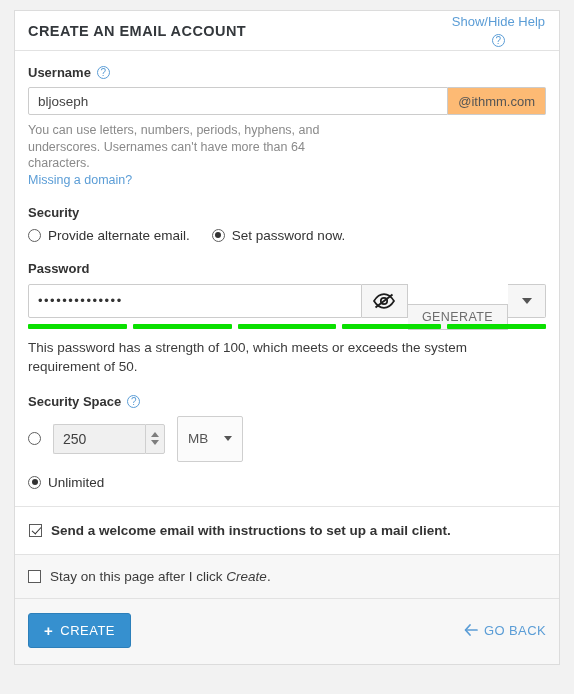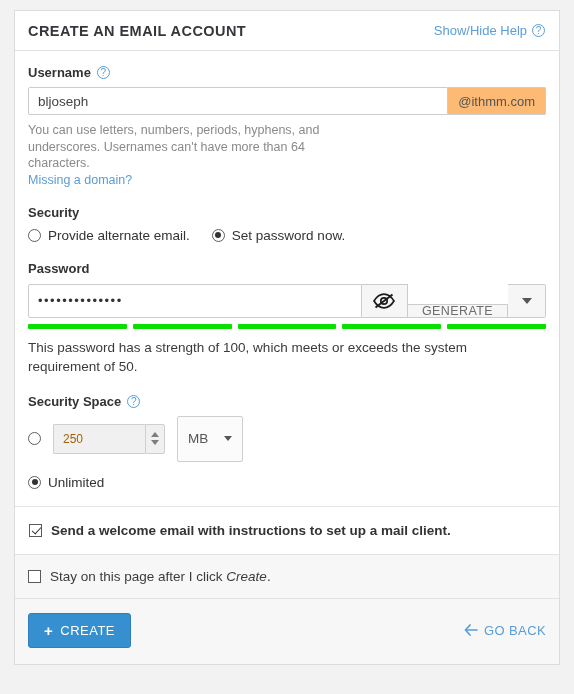--- a/index.html
+++ b/index.html
@@ -43,20 +43,21 @@
     color: #34383c;
     text-transform: uppercase;
   }
   .help-toggle {
     display: flex;
     align-items: center;
     gap: 5px;
     color: #5b9dd6;
     font-size: 13px;
     cursor: pointer;
+    flex-direction: column;
   }
 
   .qmark {
     display: inline-block;
     width: 13px;
     height: 13px;
     line-height: 12px;
     border: 1px solid #5b9dd6;
     border-radius: 50%;
     color: #5b9dd6;
@@ -197,21 +198,21 @@
     align-items: center;
     justify-content: center;
     border: 1px solid #cccccc;
     border-left: none;
     background: #f6f6f6;
     box-sizing: border-box;
     cursor: pointer;
   }
   .pw-btn.eye { width: 46px; }
   .pw-btn.generate {
-    padding: 0 14px;
+    padding: 12px 14px;
     color: #6d6d6d;
     font-size: 12.5px;
     letter-spacing: 0.4px;
     margin-top: 20px;
   }
   .pw-btn.caret {
     width: 38px;
     border-radius: 0 2px 2px 0;
   }
   .caret-down {
@@ -247,22 +248,22 @@
     align-items: center;
     gap: 12px;
     margin-top: 2px;
   }
   .num-group { display: flex; height: 30px; }
   .num-input {
     width: 92px;
     border: 1px solid #cfcfcf;
     border-right: none;
     background: #f0f0f0;
-    color: #a16207;
-    font-size: 12px;
+    color: #404040;
+    font-size: 14px;
     padding: 0 9px;
     box-sizing: border-box;
     display: flex;
     align-items: center;
     border-radius: 2px 0 0 2px;
   }
   .spinner {
     width: 20px;
     border: 1px solid #cfcfcf;
     background: #f0f0f0;

